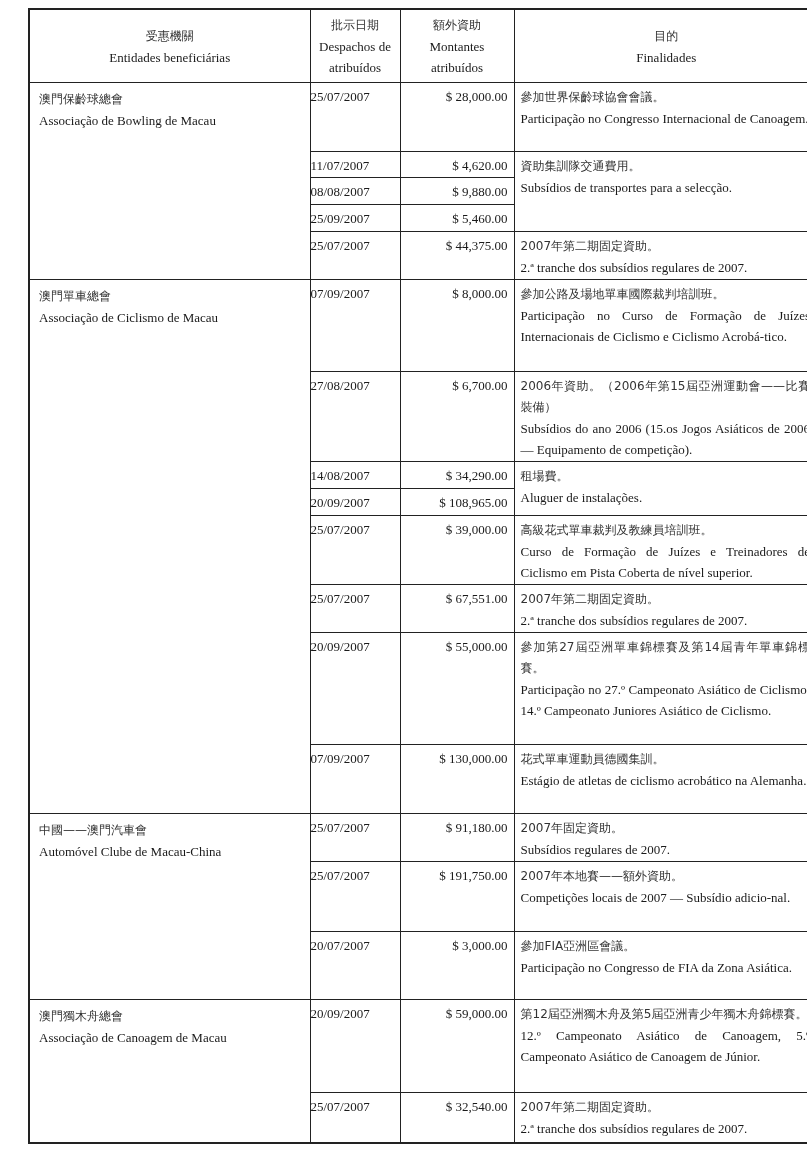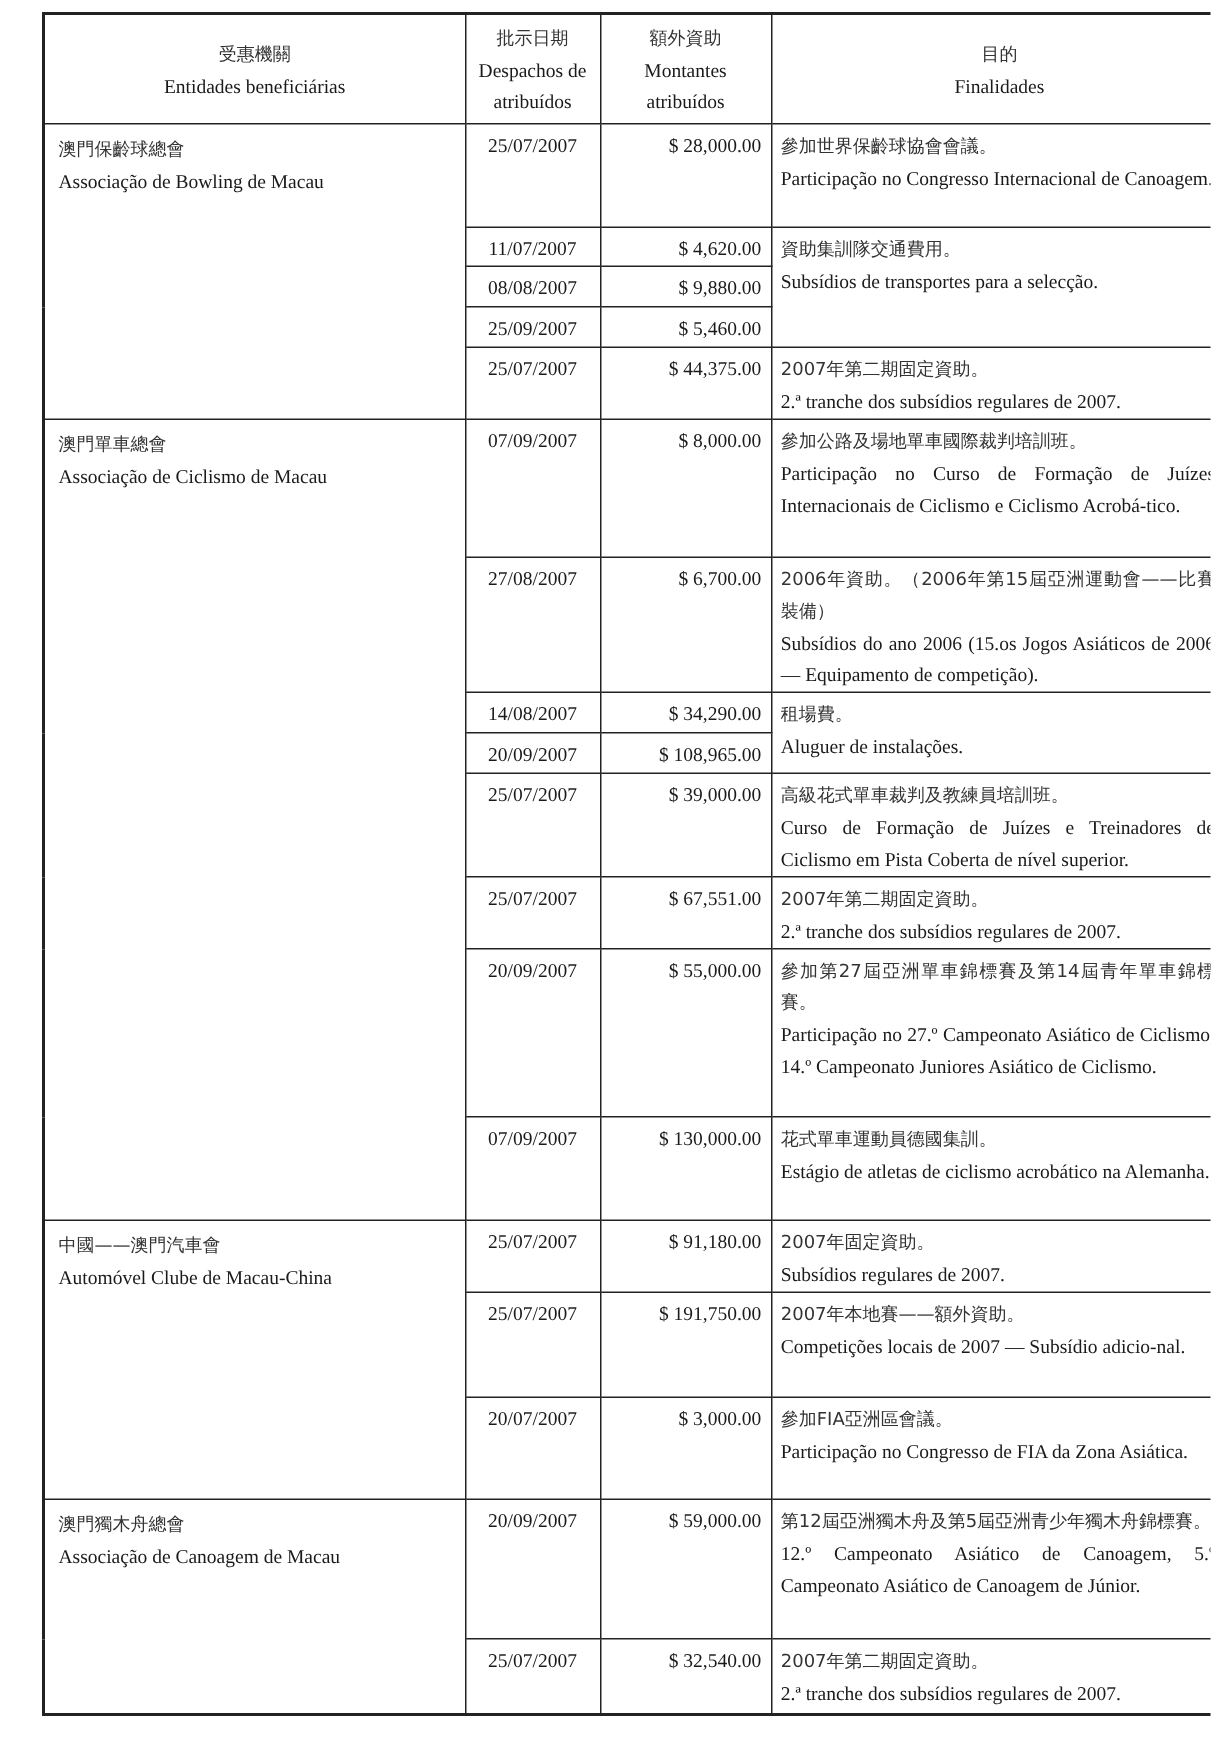--- a/index.html
+++ b/index.html
@@ -5,21 +5,21 @@
   html, body { margin: 0; padding: 0; background: #ffffff; }
   body { width: 807px; height: 1158px; position: relative; overflow: hidden;
          font-family: "Liberation Serif", "DejaVu Serif", serif; color: #1a1a1a; }
   table { position: absolute; left: 28px; top: 8px; width: 792px;
           border-collapse: collapse; table-layout: fixed; font-size: 13px; }
   td, th { border: 1px solid #222; vertical-align: top; padding: 0; font-weight: normal; }
   table { border: 2px solid #222; }
   th { text-align: center; vertical-align: middle; line-height: 21px; height: 72px; }
   .zh { font-family: "DejaVu Sans", sans-serif; font-size: 12px; color: #333; }
   .ent { padding: 5px 8px 0 9px; line-height: 21px; }
-  .date { text-align: center; padding-top: 5px; line-height: 17px; }
+  .date { padding-top: 5px; line-height: 17px; }
   .amt { text-align: right; padding: 5px 6px 0 0; line-height: 17px; }
   .fin { padding: 4px 8px 0 6px; line-height: 21px; text-align: justify; }
   .fin .zh { display: block; }
   .fin .pt { display: block; }
 </style>
 </head>
 <body>
 
 <table>
   <colgroup>

